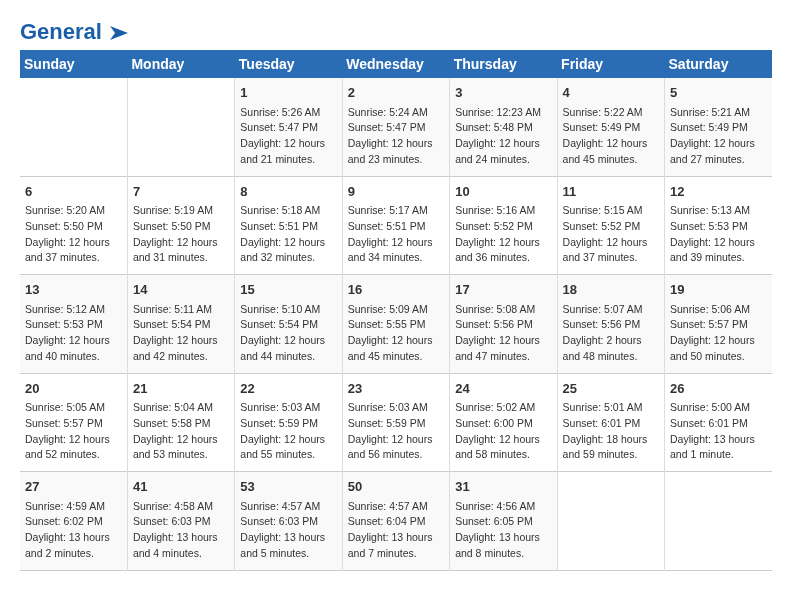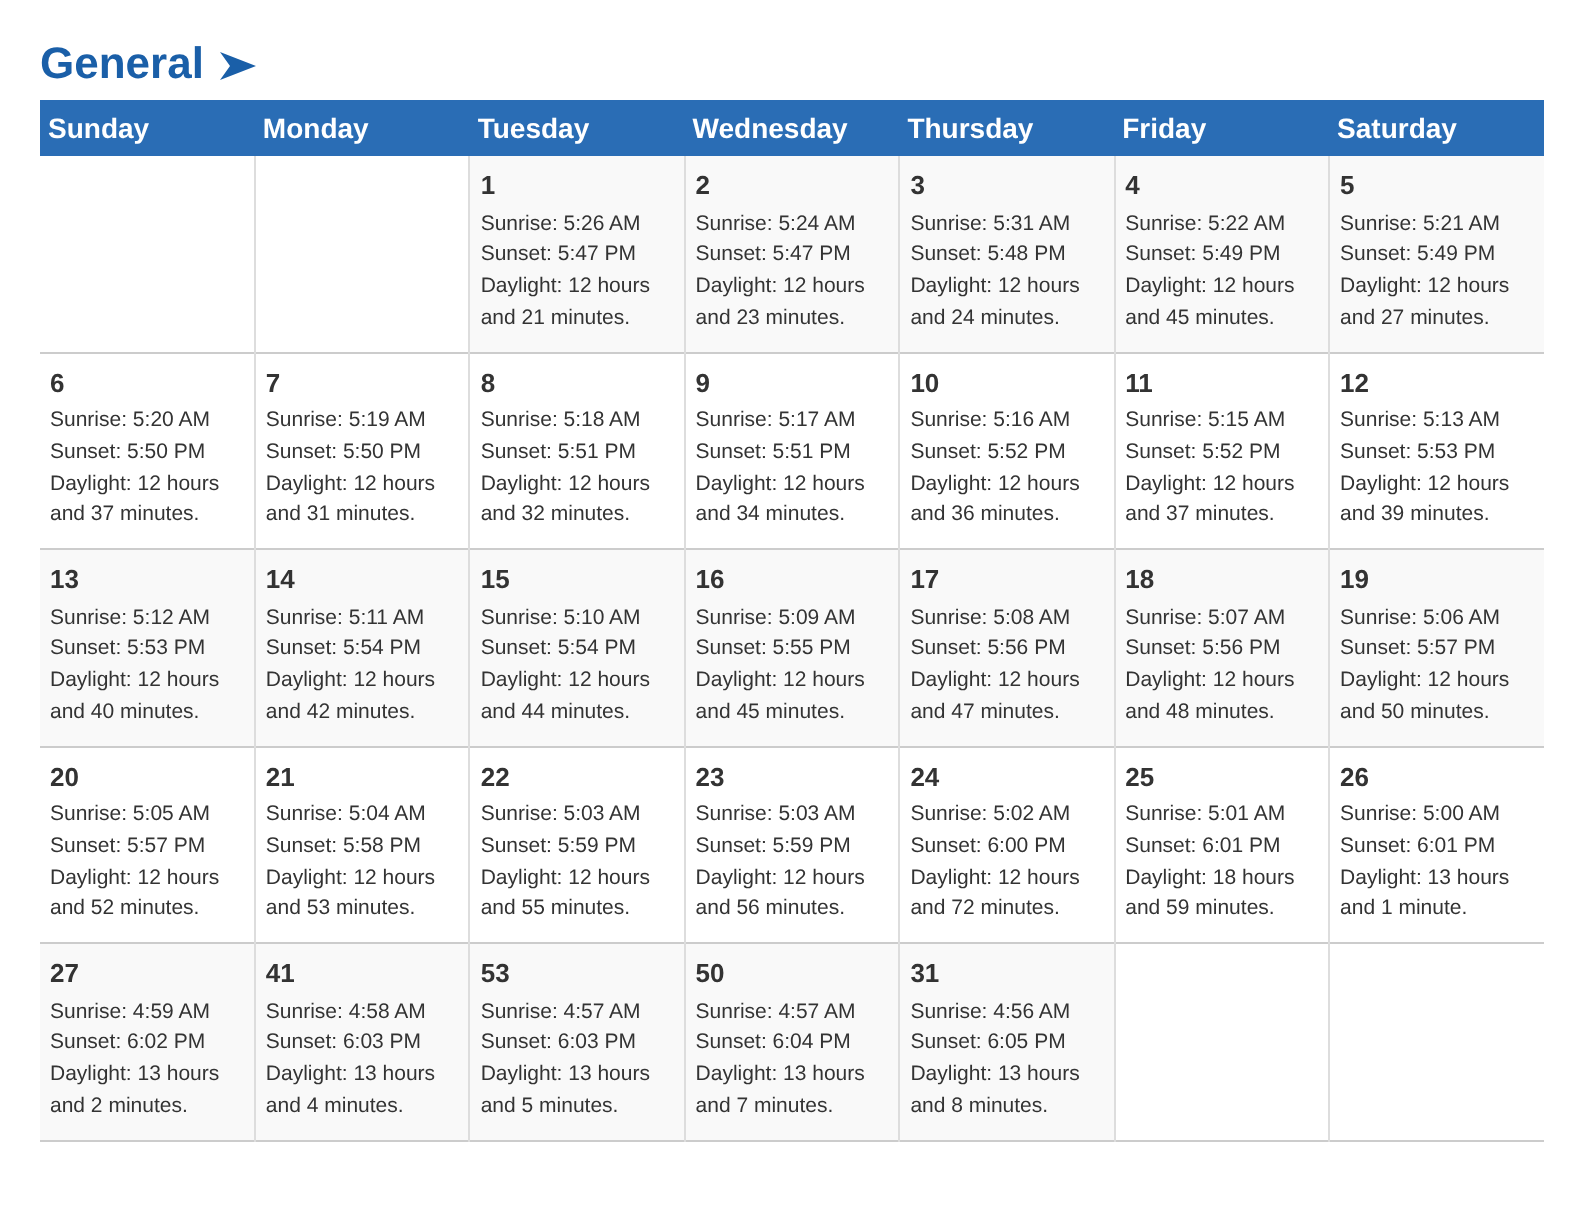--- a/index.html
+++ b/index.html
@@ -133,21 +133,21 @@
           <div>Daylight: 12 hours and 21 minutes.</div>
         </td>
         <td>
           <span class="day-num">2</span>
           <div>Sunrise: 5:24 AM</div>
           <div>Sunset: 5:47 PM</div>
           <div>Daylight: 12 hours and 23 minutes.</div>
         </td>
         <td>
           <span class="day-num">3</span>
-          <div>Sunrise: 5:31 AM</div>
+          <div>Sunrise: 12:23 AM</div>
           <div>Sunset: 5:48 PM</div>
           <div>Daylight: 12 hours and 24 minutes.</div>
         </td>
         <td>
           <span class="day-num">4</span>
           <div>Sunrise: 5:22 AM</div>
           <div>Sunset: 5:49 PM</div>
           <div>Daylight: 12 hours and 45 minutes.</div>
         </td>
         <td>
@@ -229,21 +229,21 @@
         <td>
           <span class="day-num">17</span>
           <div>Sunrise: 5:08 AM</div>
           <div>Sunset: 5:56 PM</div>
           <div>Daylight: 12 hours and 47 minutes.</div>
         </td>
         <td>
           <span class="day-num">18</span>
           <div>Sunrise: 5:07 AM</div>
           <div>Sunset: 5:56 PM</div>
-          <div>Daylight: 12 hours and 48 minutes.</div>
+          <div>Daylight: 2 hours and 48 minutes.</div>
         </td>
         <td>
           <span class="day-num">19</span>
           <div>Sunrise: 5:06 AM</div>
           <div>Sunset: 5:57 PM</div>
           <div>Daylight: 12 hours and 50 minutes.</div>
         </td>
       </tr>
       <tr>
         <td>
@@ -267,21 +267,21 @@
         <td>
           <span class="day-num">23</span>
           <div>Sunrise: 5:03 AM</div>
           <div>Sunset: 5:59 PM</div>
           <div>Daylight: 12 hours and 56 minutes.</div>
         </td>
         <td>
           <span class="day-num">24</span>
           <div>Sunrise: 5:02 AM</div>
           <div>Sunset: 6:00 PM</div>
-          <div>Daylight: 12 hours and 72 minutes.</div>
+          <div>Daylight: 12 hours and 58 minutes.</div>
         </td>
         <td>
           <span class="day-num">25</span>
           <div>Sunrise: 5:01 AM</div>
           <div>Sunset: 6:01 PM</div>
           <div>Daylight: 18 hours and 59 minutes.</div>
         </td>
         <td>
           <span class="day-num">26</span>
           <div>Sunrise: 5:00 AM</div>

